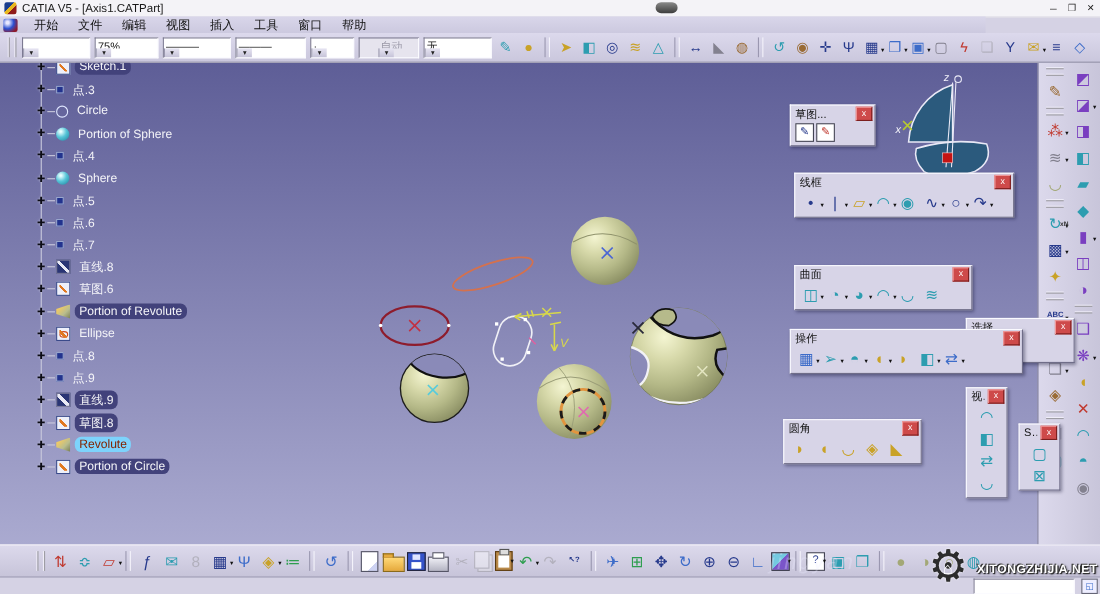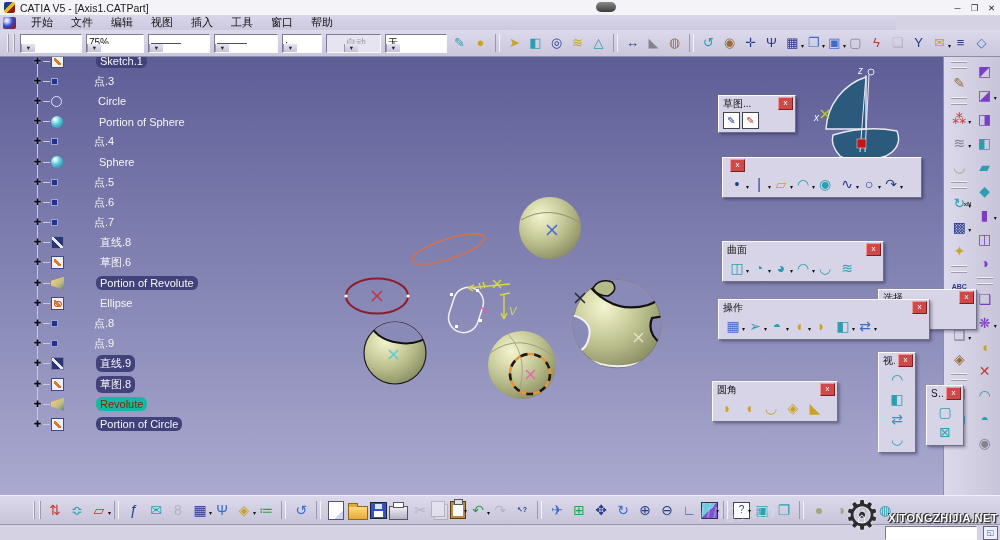--- a/index.html
+++ b/index.html
@@ -67,23 +67,23 @@
   .viewport{position:absolute;left:0;top:57px;width:1000px;height:438px;overflow:hidden;z-index:1;}
   .viewport svg{position:absolute;left:0;top:0;}
   
   .tree{position:absolute;left:26px;top:-6px;z-index:3;}
   .tree::before{content:"";position:absolute;left:11px;top:8px;bottom:12px;width:1px;background:#c9c9dd;}
   .trow{height:20.2px;display:flex;align-items:center;white-space:nowrap;position:relative;}
   .tnode{width:11px;height:11px;font-size:9px;line-height:11px;text-align:center;color:#0c0c16;
     text-shadow:0 0 2px #bfbfd8;margin-left:6px;flex:none;}
   .tbranch{width:7px;height:1px;background:#c9c9dd;flex:none;}
   .tico{flex:none;margin:0 4px 0 1px;box-sizing:border-box;}
-  .tlabel{font-size:11px;color:#f4f4f8;padding:1px 4px;border-radius:6px;margin-left:28px;}
+  .tlabel{font-size:11px;color:#f4f4f8;padding:1px 4px;border-radius:6px;}
   .trow.highlight .tlabel{background:#42427b;}
-  .trow.selected .tlabel{background:#14b8a6;color:#842400;}
+  .trow.selected .tlabel{background:#7dd3fc;color:#842400;}
   .t-point{width:7px;height:7px;background:#22338e;border:1px solid #9aa6cc;}
   .t-circle{width:11px;height:11px;border:1.5px solid #dfe6ff;border-radius:50%;}
   .t-sphere{width:12px;height:12px;border-radius:50%;background:radial-gradient(circle at 35% 30%,#eaffff 5%,#58c5d8 45%,#197e9a);}
   .t-line{width:13px;height:13px;background-color:#2a3574;border:1px solid #7a7a9a;
     background-image:linear-gradient(45deg,transparent 40%,#e9e9f4 40% 58%,transparent 58%);}
   .t-sketch,.t-sketch2{width:13px;height:13px;background:#eef0fa;border:1px solid #3a4a8a;position:relative;}
   .t-sketch::after,.t-sketch2::after{content:"";position:absolute;inset:2px;
     background:linear-gradient(45deg,transparent 34%,#e07820 34% 58%,transparent 58%);}
   .t-sketch2::before{content:"";position:absolute;left:2px;top:3px;width:6px;height:4px;border:1px solid #d04818;border-radius:50%;}
   .t-revolute{width:13px;height:13px;background:linear-gradient(135deg,#ecc968 25%,#b9bd8e 60%,#767a52);
@@ -438,20 +438,21 @@
         <span class="ftitle">草图...</span>
         <span class="fclose">x</span>
       </div>
     <div class="fbody">
         <span class="ic c-navy boxed">✎</span>
         <span class="ic c-red boxed">✎</span>
       </div>
   </div>
   <div class="float" style="left:722px;top:100px;width:198px">
     <div class="fhead">
+        <span class="ftitle">线框</span>
         <span class="fclose">x</span>
       </div>
     <div class="fbody">
         <span class="ic c-navy">•<i class="drop">▾</i></span>
         <span class="ic c-navy">|<i class="drop">▾</i></span>
         <span class="ic c-gold">▱<i class="drop">▾</i></span>
         <span class="ic c-teal">◠<i class="drop">▾</i></span>
         <span class="ic c-teal">◉</span>
         <span class="ic c-navy">∿<i class="drop">▾</i></span>
         <span class="ic c-navy">○<i class="drop">▾</i></span>

